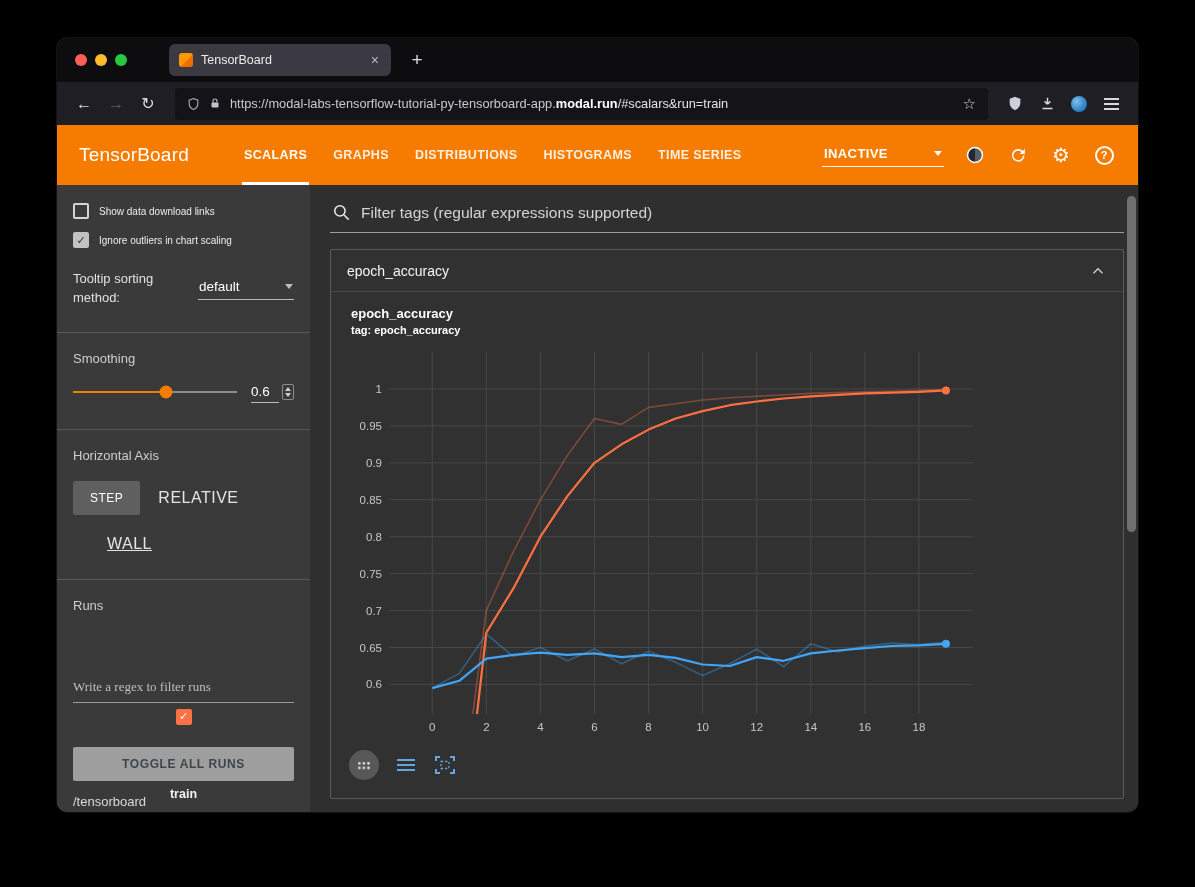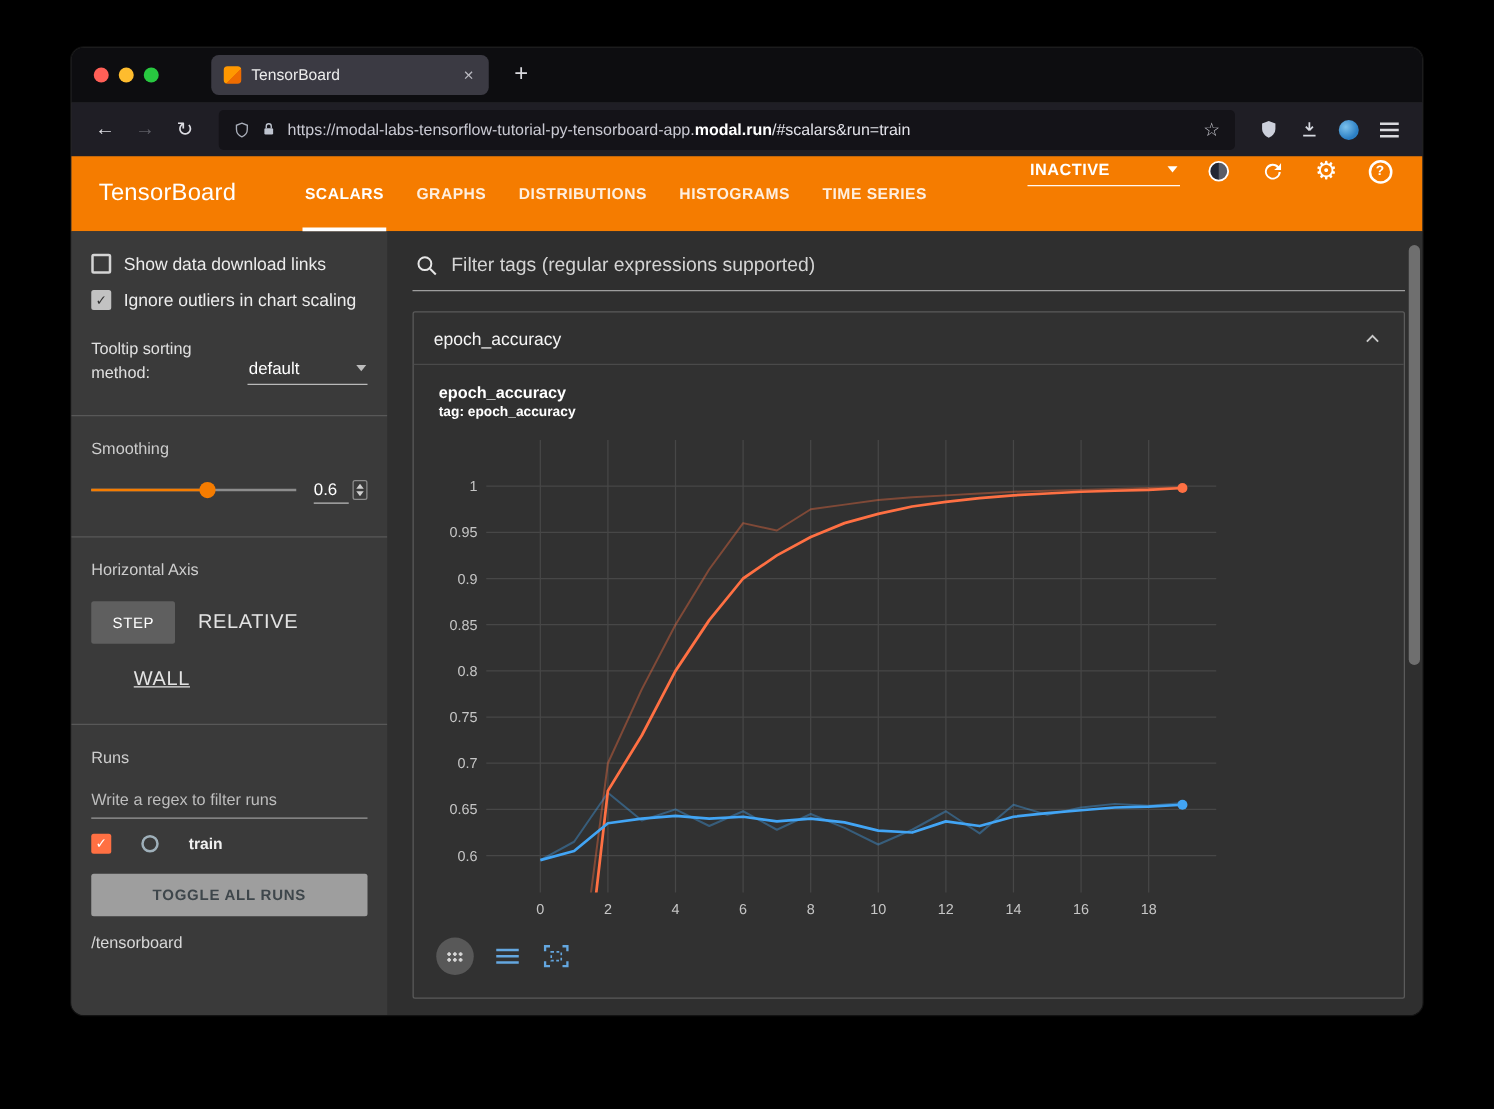--- a/index.html
+++ b/index.html
@@ -40,21 +40,21 @@
             background:radial-gradient(circle at 35% 35%, #7cc1ec, #2b7fc4 65%); }
 
   
   .tbheader { height:60px; background:#f57c00; display:flex; align-items:stretch; padding:0 22px; color:#fff; }
   .tb-logo { font-size:19px; letter-spacing:.2px; align-self:center; margin-right:42px; }
   .tb-nav { display:flex; align-items:stretch; }
   .tb-tab { display:flex; align-items:center; padding:0 13px; font-size:12.5px; font-weight:700;
             letter-spacing:.4px; color:rgba(255,255,255,.88); position:relative; cursor:default; }
   .tb-tab.active { color:#fff; }
   .tb-tab.active::after { content:""; position:absolute; left:11px; right:11px; bottom:0; height:3px; background:#fff; }
-  .tb-right { margin-left:auto; display:flex; align-items:flex-start; gap:19px; }
+  .tb-right { margin-left:auto; display:flex; align-items:center; gap:19px; }
   .status-select { width:122px; display:flex; align-items:center; justify-content:space-between;
                    border-bottom:1px solid rgba(255,255,255,.95); padding:3px 2px 5px;
                    font-size:13px; font-weight:700; letter-spacing:.4px; }
   .hicon { width:24px; height:24px; display:flex; align-items:center; justify-content:center; }
   .hicon.gear { font-size:20px; line-height:1; }
   .helpcircle { width:19px; height:19px; border:2px solid #fff; border-radius:50%;
                 display:flex; align-items:center; justify-content:center; font-size:11px; font-weight:700; }
 
   .caret { width:0; height:0; border-left:4px solid transparent; border-right:4px solid transparent;
            border-top:5px solid #bdbdbd; }
@@ -65,22 +65,22 @@
 
   
   .sidebar { width:253px; background:#3a3a3a; padding:18px 16px 0; color:#e4e4e4; font-size:13px; flex:none; overflow:hidden; }
   .check-row { display:flex; align-items:center; gap:10px; margin-bottom:13px; white-space:nowrap; }
   .cb { width:16px; height:16px; border:2px solid #d4d4d4; border-radius:2px; flex:none;
         display:flex; align-items:center; justify-content:center; font-size:11px; font-weight:700; }
   .cb.gray { background:#c2c2c2; border-color:#c2c2c2; color:#333; }
   .cb.gray::after { content:"✓"; }
   .cb.run { border:none; color:#fff; }
   .cb.run::after { content:"✓"; }
-  .cb-label { color:#ececec; font-size:14px; }
-  .tooltip-row { display:flex; justify-content:space-between; align-items:flex-end; margin:22px 0 24px; }
+  .cb-label { color:#ececec; font-size:10px; }
+  .tooltip-row { display:flex; justify-content:space-between; align-items:center; margin:22px 0 24px; }
   .tooltip-label { width:112px; line-height:1.45; color:#e0e0e0; }
   .mini-select { width:96px; border-bottom:1px solid #b9b9b9; display:flex; align-items:center;
                  justify-content:space-between; padding:2px 1px 5px; color:#fff; font-size:13.5px; }
   .divider { border:none; border-top:1px solid #585858; margin:0 -16px 18px; }
   .section-label { color:#cdcdcd; margin-bottom:16px; }
   .slider-row { display:flex; align-items:center; gap:14px; margin-bottom:26px; }
   .slider { position:relative; flex:1; height:2px; background:#8d8d8d; }
   .slider .fill { position:absolute; left:0; top:0; width:57%; height:2px; background:#f57c00; }
   .slider .thumb { position:absolute; left:57%; top:50%; transform:translate(-50%,-50%);
                    width:13px; height:13px; border-radius:50%; background:#f57c00; }
@@ -93,23 +93,23 @@
   .sp-up { width:0; height:0; border-left:3.5px solid transparent; border-right:3.5px solid transparent; border-bottom:4.5px solid #cfcfcf; }
   .sp-dn { width:0; height:0; border-left:3.5px solid transparent; border-right:3.5px solid transparent; border-top:4.5px solid #cfcfcf; }
   .axis-row { display:flex; align-items:center; gap:6px; margin-bottom:8px; }
   .axis-row.wall { margin-left:22px; margin-bottom:16px;text-decoration:underline; }
   .btn-step { background:#5f5f5f; color:#fff; border:none; font-family:inherit; font-size:12px;
               font-weight:500; letter-spacing:.5px; padding:10px 17px; border-radius:2px; }
   .btn-flat { background:none; border:none; color:#e3e3e3; font-family:inherit; font-size:16px;
               letter-spacing:.5px; padding:10px 12px; }
   .runs-filter { width:100%; background:transparent; border:none; outline:none;
                  border-bottom:1px solid #9a9a9a; color:#eee; font-size:13px; padding:3px 0 7px;
-                 margin-bottom:6px; font-family:Liberation Sans, sans-serif; }
+                 margin-bottom:6px; font-family:Liberation Serif, serif;margin-top:47px; }
   .runs-filter::placeholder { color:#bdbdbd; opacity:1; }
-  .run-row { display:flex; align-items:center; gap:24px; height:28px; }
+  .run-row { display:flex; align-items:center; gap:24px; height:28px;flex-direction:column; }
   .ring { width:14px; height:14px; border:2px solid #9fb0ba; border-radius:50%; flex:none; }
   .run-name { color:#f0f0f0; font-weight:600; font-size:12.5px; }
   .toggle-all { margin-top:10px; width:100%; background:#9e9e9e; color:#3e464b; border:none;
                 font-family:inherit; font-size:12px; font-weight:700; letter-spacing:.6px;
                 padding:10px 0; border-radius:2px; }
   .log-path { margin-top:13px; color:#d8d8d8; }
 
   
   .main { flex:1; background:#2f2f2f; padding:14px 14px 0 20px; overflow:hidden; position:relative; }
   .filter-row { display:flex; align-items:center; gap:10px; border-bottom:1px solid #9e9e9e; padding:4px 2px 10px; }

